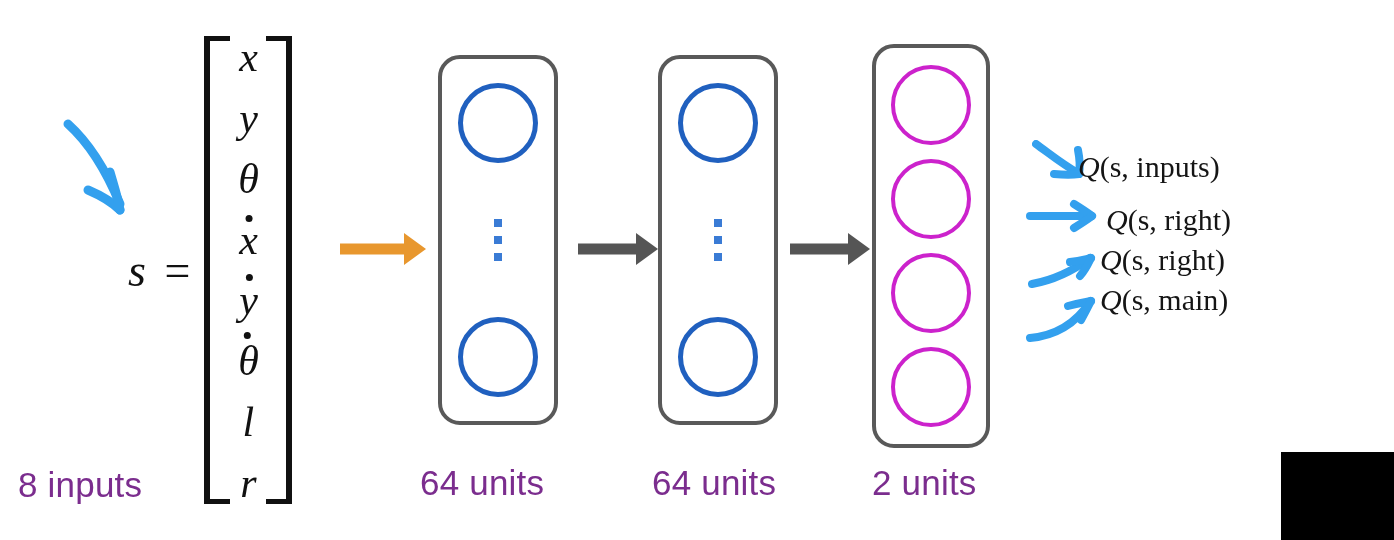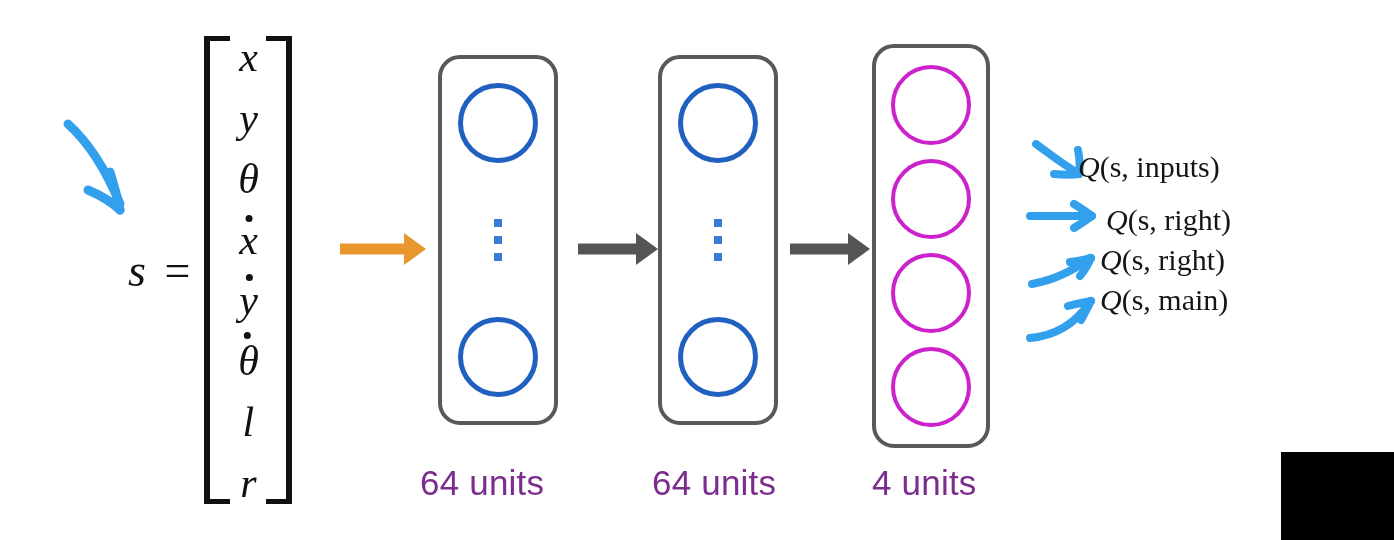--- a/index.html
+++ b/index.html
@@ -271,19 +271,20 @@
   <div class="qlabel" style="left:1106px; top:203px;">
     <span class="qi">Q</span><span>(s, right)</span>
   </div>
   <div class="qlabel" style="left:1100px; top:243px;">
     <span class="qi">Q</span><span>(s, right)</span>
   </div>
   <div class="qlabel" style="left:1100px; top:283px;">
     <span class="qi">Q</span><span>(s, main)</span>
   </div>
 
+  <div class="caption abs" style="left:18px; top:465px;">8 inputs</div>
   <div class="caption abs" style="left:420px; top:463px;">64 units</div>
   <div class="caption abs" style="left:652px; top:463px;">64 units</div>
-  <div class="caption abs" style="left:872px; top:463px;">4 units</div>
+  <div class="caption abs" style="left:872px; top:463px;">2 units</div>
 
   <div id="black-rect" style="left:1281px; top:452px; width:113px; height:88px;"></div>
 
 </div>
 
 </body></html>

